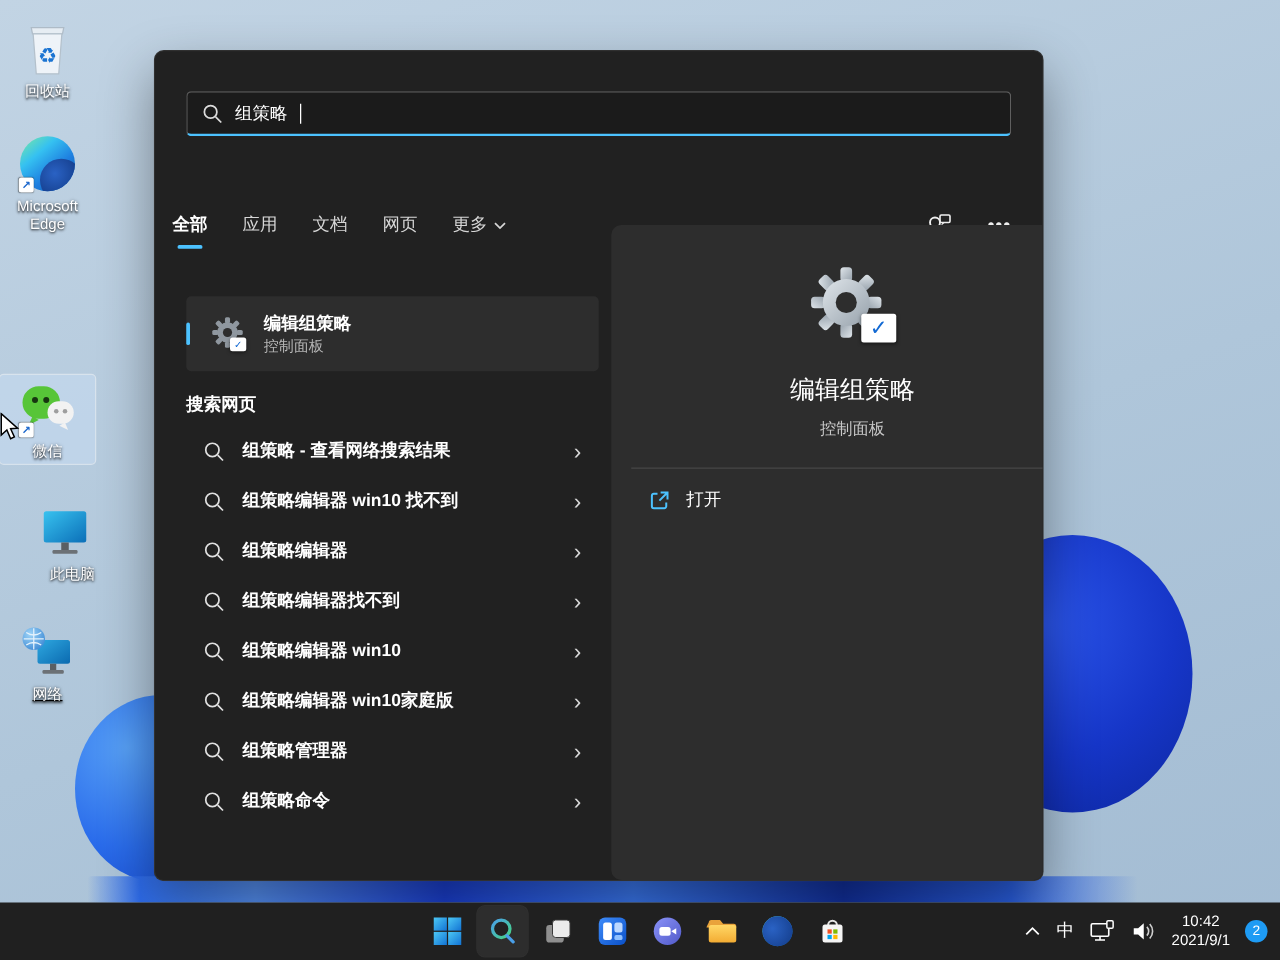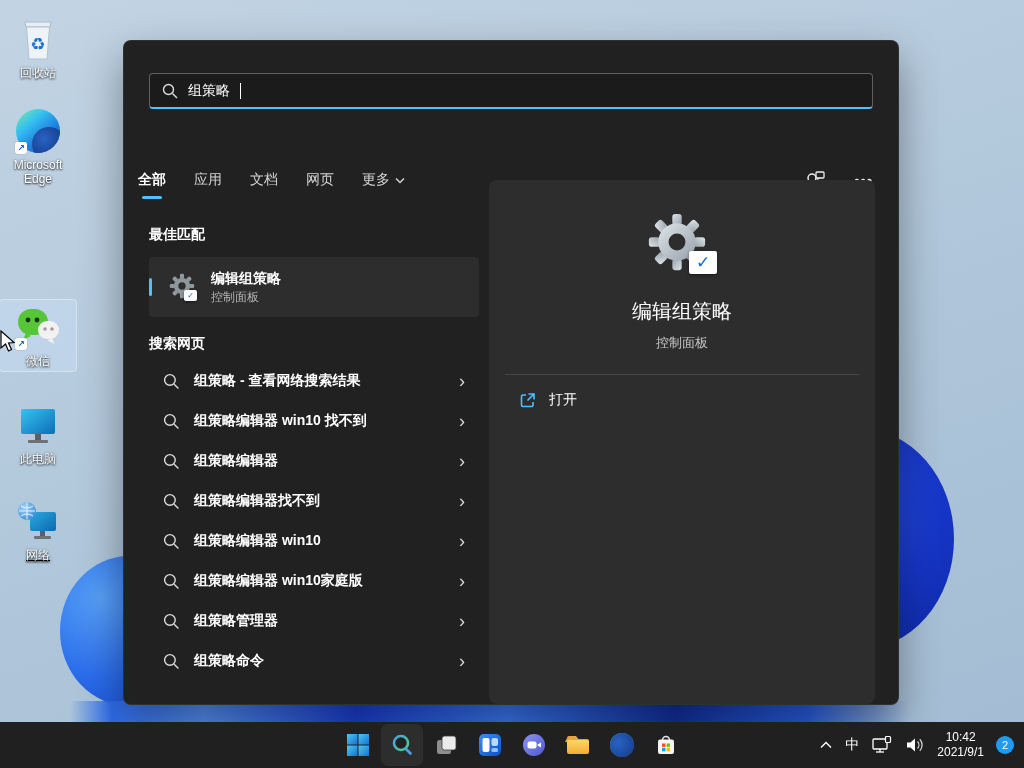--- a/index.html
+++ b/index.html
@@ -26,21 +26,21 @@
     background:linear-gradient(140deg,#7deba0 0%,#35c1f1 32%,#1e7fe0 62%,#0c59a4 100%);}
   .edge-ball::after{content:"";position:absolute;right:-6px;bottom:-8px;width:34px;height:34px;border-radius:50%;
     background:radial-gradient(circle at 35% 35%,#2a62c4,#123a86 70%);}
   .folder-glyph{width:44px;height:34px;position:relative;margin-top:8px;}
   .folder-glyph::before{content:"";position:absolute;left:0;top:-5px;width:20px;height:10px;border-radius:3px 3px 0 0;background:#e9a33b;}
   .folder-glyph::after{content:"";position:absolute;left:0;top:0;width:44px;height:32px;border-radius:3px;
     background:linear-gradient(#ffd766,#f8bc45);}
   
   .cursor{position:absolute;left:0px;top:330px;z-index:30;pointer-events:none;}
   
-  .flyout{position:absolute;left:123px;top:40px;width:776px;height:665px;background:#212121;border-radius:8px;
+  .flyout{position:absolute;left:123px;top:40px;width:712px;height:665px;background:#212121;border-radius:8px;
     border:1px solid rgba(255,255,255,.07);box-sizing:border-box;overflow:hidden;z-index:5;
     box-shadow:0 18px 42px rgba(0,0,0,.38);color:#fff;padding-left:38px;}
   .searchbox{position:absolute;left:25px;right:25px;top:32px;height:36px;background:#1b1b1b;
     border:1px solid #5f5f5f;border-bottom:2px solid #4cc2ff;border-radius:4px;box-sizing:border-box;
     display:flex;align-items:center;padding:0 12px;gap:10px;}
   .searchbox .val{font-size:14px;color:#fff;}
   .caret{width:1px;height:16px;background:#fff;}
   .tabsrow{position:absolute;left:14px;right:25px;top:124px;height:30px;display:flex;align-items:center;gap:28px;}
   .tab{font-size:14px;color:#d6d6d6;position:relative;display:flex;align-items:center;gap:5px;height:100%;}
   .tab.active{color:#fff;font-weight:bold;}
@@ -121,21 +121,21 @@
         <rect x="24" y="16" width="21" height="18" rx="9" fill="#f2f2f2"></rect>
         <path d="M38 33 l2.5 6 l-7 -3.5 z" fill="#f2f2f2"></path>
         <circle cx="31" cy="24" r="1.8" fill="#9e9e9e"></circle>
         <circle cx="38" cy="24" r="1.8" fill="#9e9e9e"></circle>
       </svg>
       <span class="shortcut-badge">↗</span>
     </div>
     <div class="lbl">微信</div>
   </div>
 
-  <div class="desk-icon" style="top:398px;">
+  <div class="desk-icon" style="top:398px;align-items:flex-end;">
     <div class="glyph">
       <svg width="48" height="46" viewBox="0 0 48 46">
         <defs>
             <linearGradient id="mon" x1="0" y1="0" x2="1" y2="1">
           <stop offset="0" stop-color="#38c2ef"></stop>
               <stop offset="1" stop-color="#0b6fb8"></stop>
             </linearGradient>
           </defs>
         <rect x="7" y="7" width="34" height="25" rx="2" fill="url(#mon)"></rect>
         <rect x="21" y="32" width="6" height="6" fill="#5a5f63"></rect>
@@ -209,21 +209,20 @@
       <svg width="22" height="20" viewBox="0 0 22 20">
         <circle cx="8" cy="8" r="4" fill="none" stroke="#eee" stroke-width="1.5"></circle>
         <path d="M2.5 18 a6 6 0 0 1 11 0" fill="none" stroke="#eee" stroke-width="1.5"></path>
         <rect x="12" y="2" width="8" height="6" rx="1" fill="none" stroke="#eee" stroke-width="1.3"></rect>
         <path d="M14 8 l-1.5 3 l3.5 -3" fill="#eee"></path>
       </svg>
       <span class="ellipsis-ic">•••</span>
     </div>
 
     <div class="left-col">
-      <div class="sec-header">最佳匹配</div>
 
       <div class="best-item">
         <span class="accent"></span>
         <span style="position:relative;width:28px;height:28px;display:inline-block;">
           <svg width="26" height="26" viewBox="0 0 64 64">
             <g fill="#8f979f">
               <g>
                 <rect x="27" y="2" width="10" height="12" rx="3"></rect>
                 <rect x="27" y="2" width="10" height="12" rx="3" transform="rotate(45 32 32)"></rect>
                 <rect x="27" y="2" width="10" height="12" rx="3" transform="rotate(90 32 32)"></rect>

